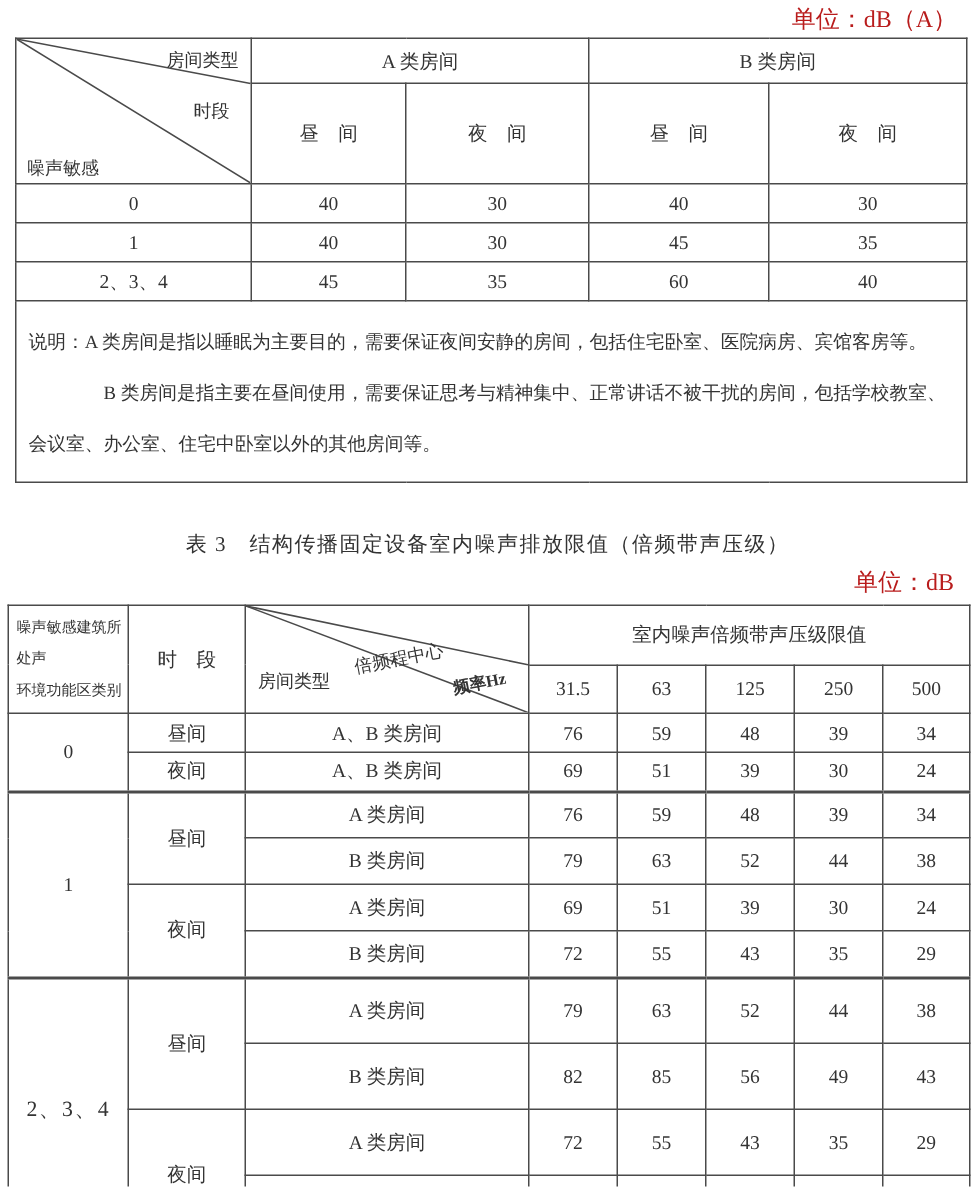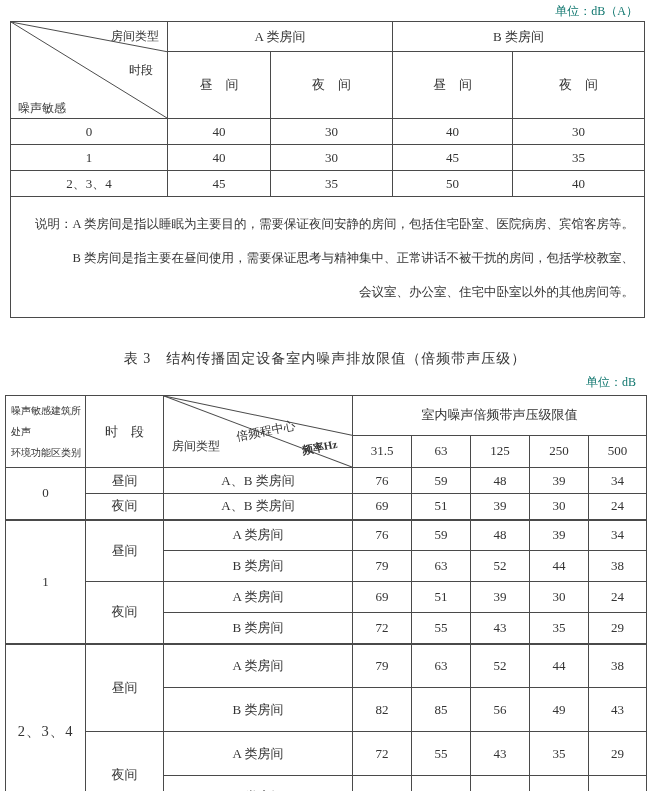--- a/index.html
+++ b/index.html
@@ -6,22 +6,22 @@
   html, body { background: #ffffff; }
   body {
     width: 650px; height: 791px;
     font-family: "Liberation Serif", serif;
     color: #333333;
     position: relative;
     overflow: hidden;
   }
   .unit-line {
     text-align: right;
-    font-size: 12px;
-    color: #0f766e;
+    font-size: 16px;
+    color: #b91c1c;
   }
   .unit-a { padding: 3px 12px 1px 0; }
   .unit-b { padding: 6px 14px 4px 0; }
 
   table { border-collapse: collapse; table-layout: fixed; font-family: Liberation Serif, serif; }
   td {
     border: 1px solid #4a4a4a;
     text-align: center;
     vertical-align: middle;
     font-size: 13px;
@@ -39,21 +39,21 @@
     padding: 0;
     vertical-align: top;
     text-align: left;
   }
   .corner svg { position: absolute; left: 0; top: 0; width: 100%; height: 100%; }
   .corner .lbl { position: absolute; font-size: 12px; white-space: nowrap; }
   .t1 .lbl-room { right: 8px; top: 6px; }
   .t1 .lbl-period { right: 14px; top: 40px; }
   .t1 .lbl-noise { left: 7px; top: 37px; line-height: 18px; font-size: 12px; margin-top: 40px; }
   .t1 .note-cell {
-    text-align: right;
+    text-align: left;
     vertical-align: top;
     font-size: 12.5px;
     padding: 10px 10px 8px 8px;
     line-height: 34px;
     height: 102px;
     margin-top: 35px;
   }
   .t1 .note-p2 { text-indent: 4em; }
 
   
@@ -132,21 +132,21 @@
     <td>1</td>
     <td>40</td>
     <td>30</td>
     <td>45</td>
     <td>35</td>
   </tr>
   <tr class="dr">
     <td>2、3、4</td>
     <td>45</td>
     <td>35</td>
-    <td>50</td>
+    <td>60</td>
     <td>40</td>
   </tr>
   <tr>
     <td class="note-cell" colspan="5">
       <div class="note-p1">说明：A 类房间是指以睡眠为主要目的，需要保证夜间安静的房间，包括住宅卧室、医院病房、宾馆客房等。</div>
       <div class="note-p2">B 类房间是指主要在昼间使用，需要保证思考与精神集中、正常讲话不被干扰的房间，包括学校教室、会议室、办公室、住宅中卧室以外的其他房间等。</div>
     </td>
   </tr>
 </tbody>
   </table>

